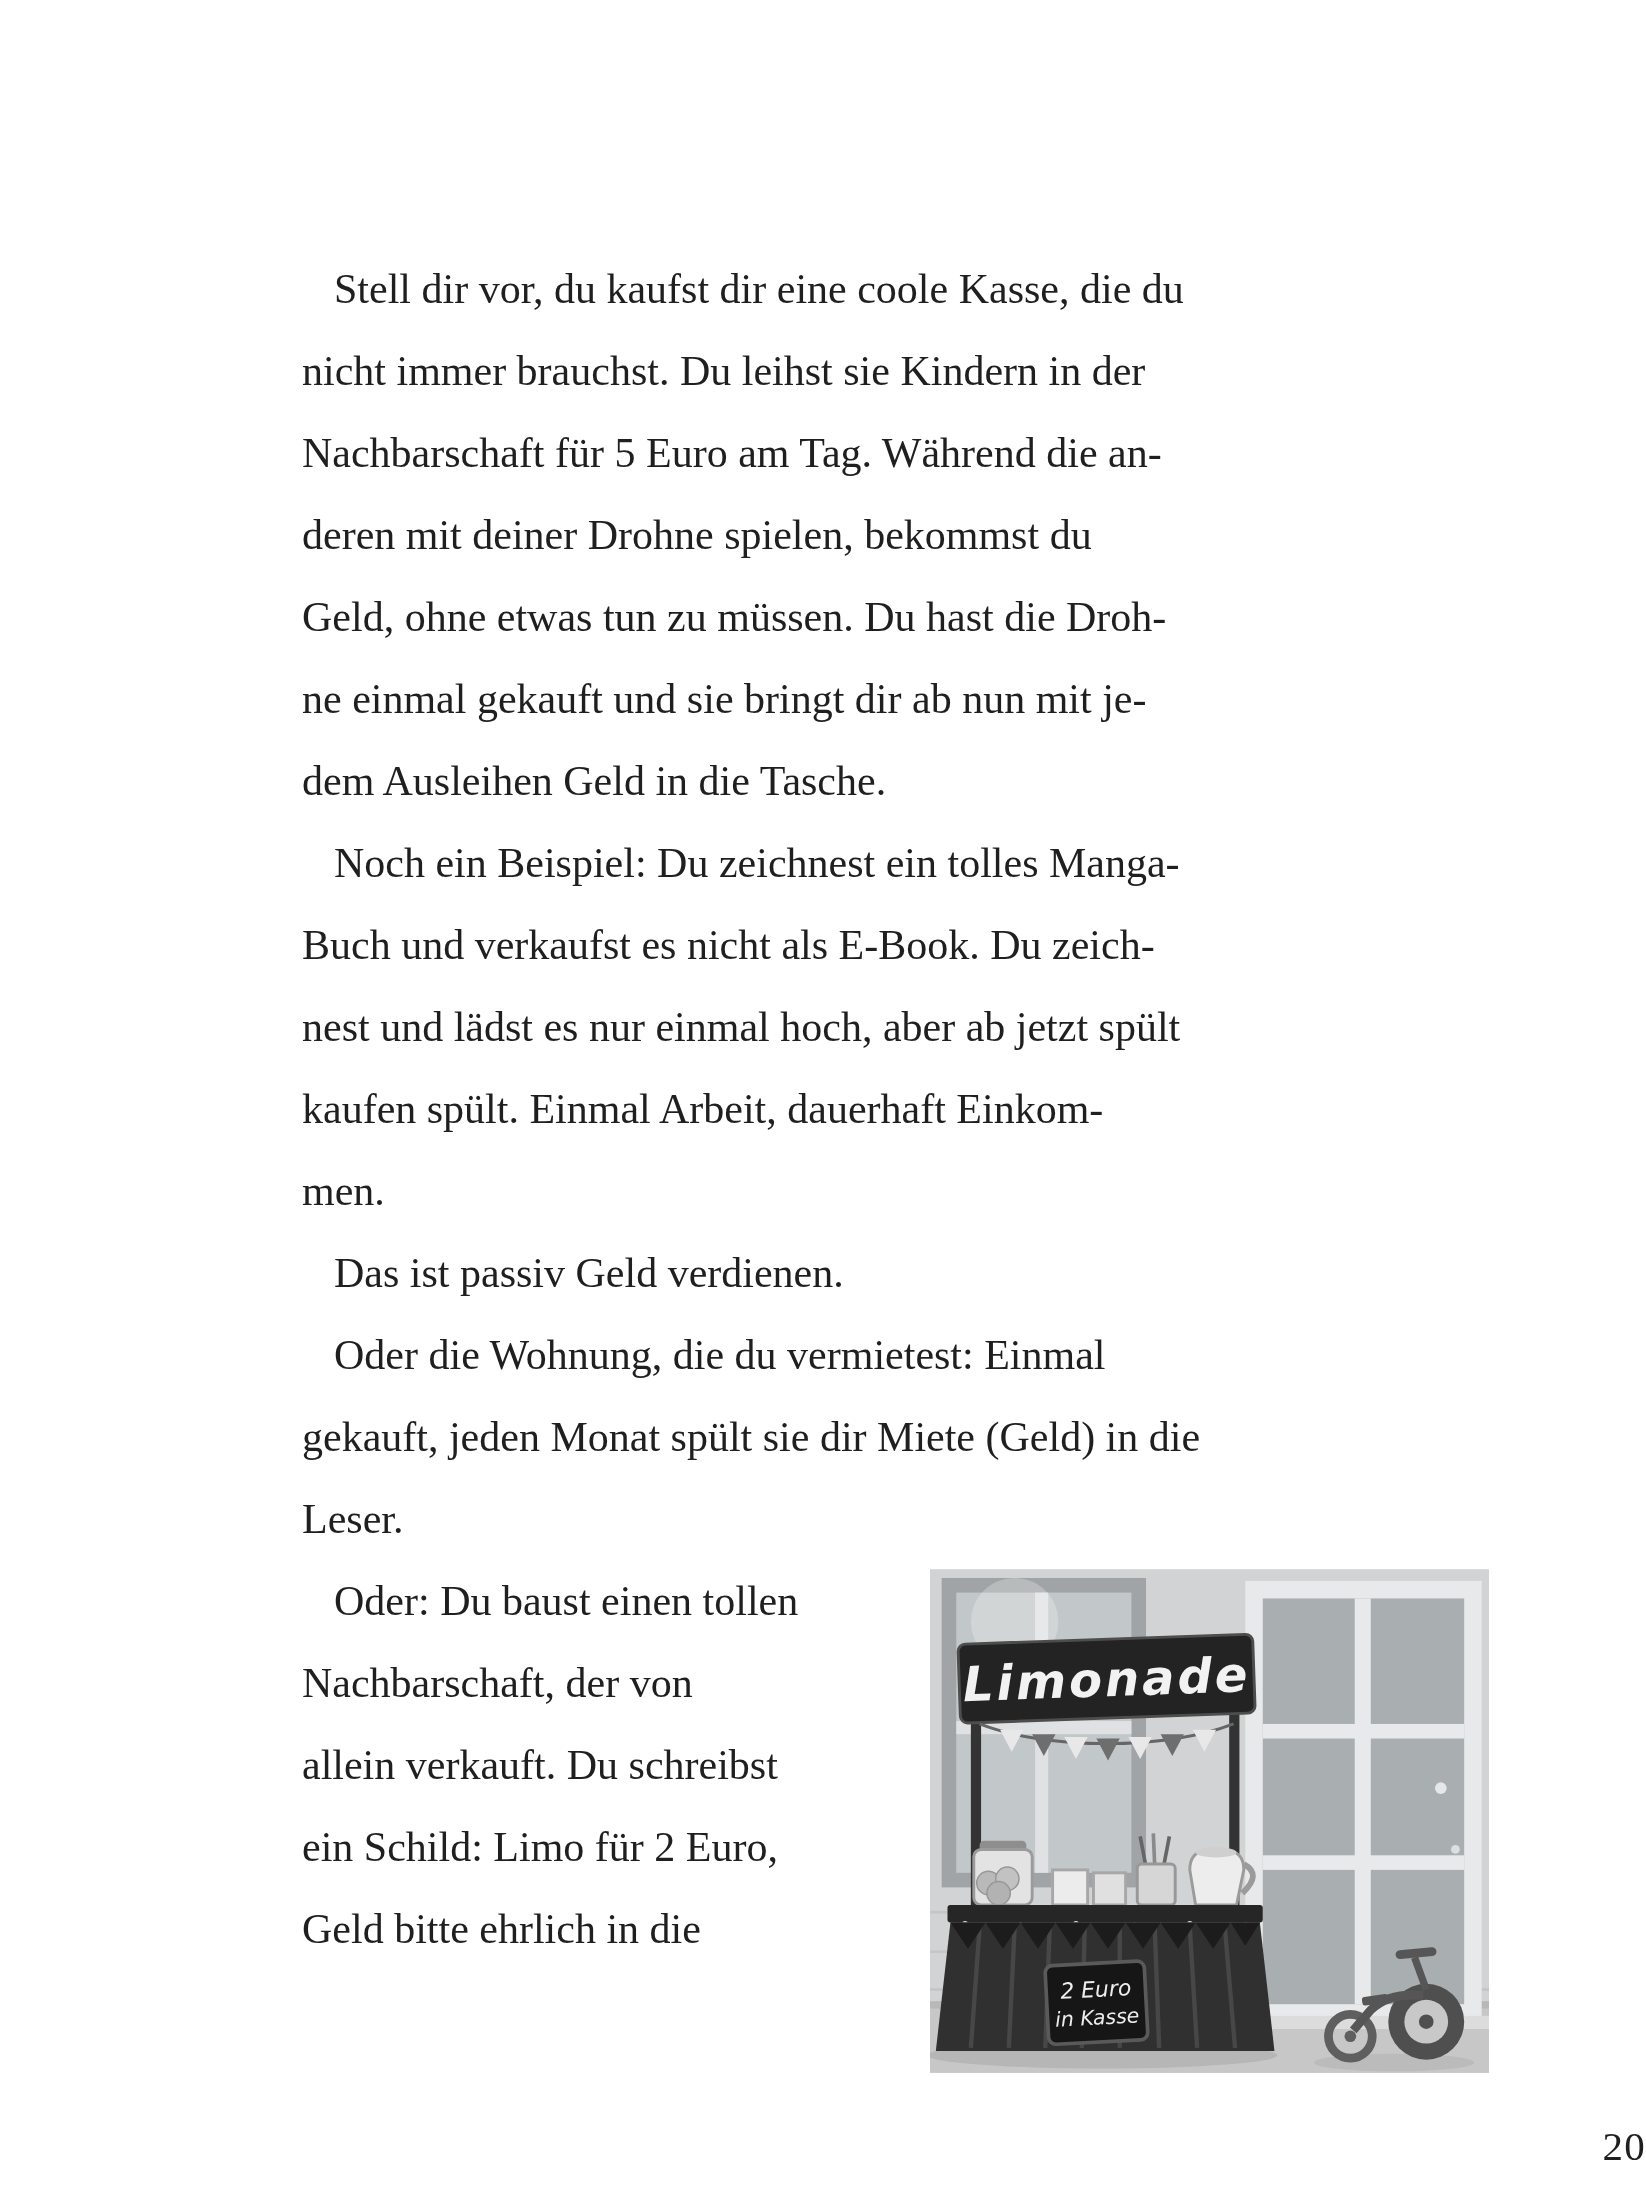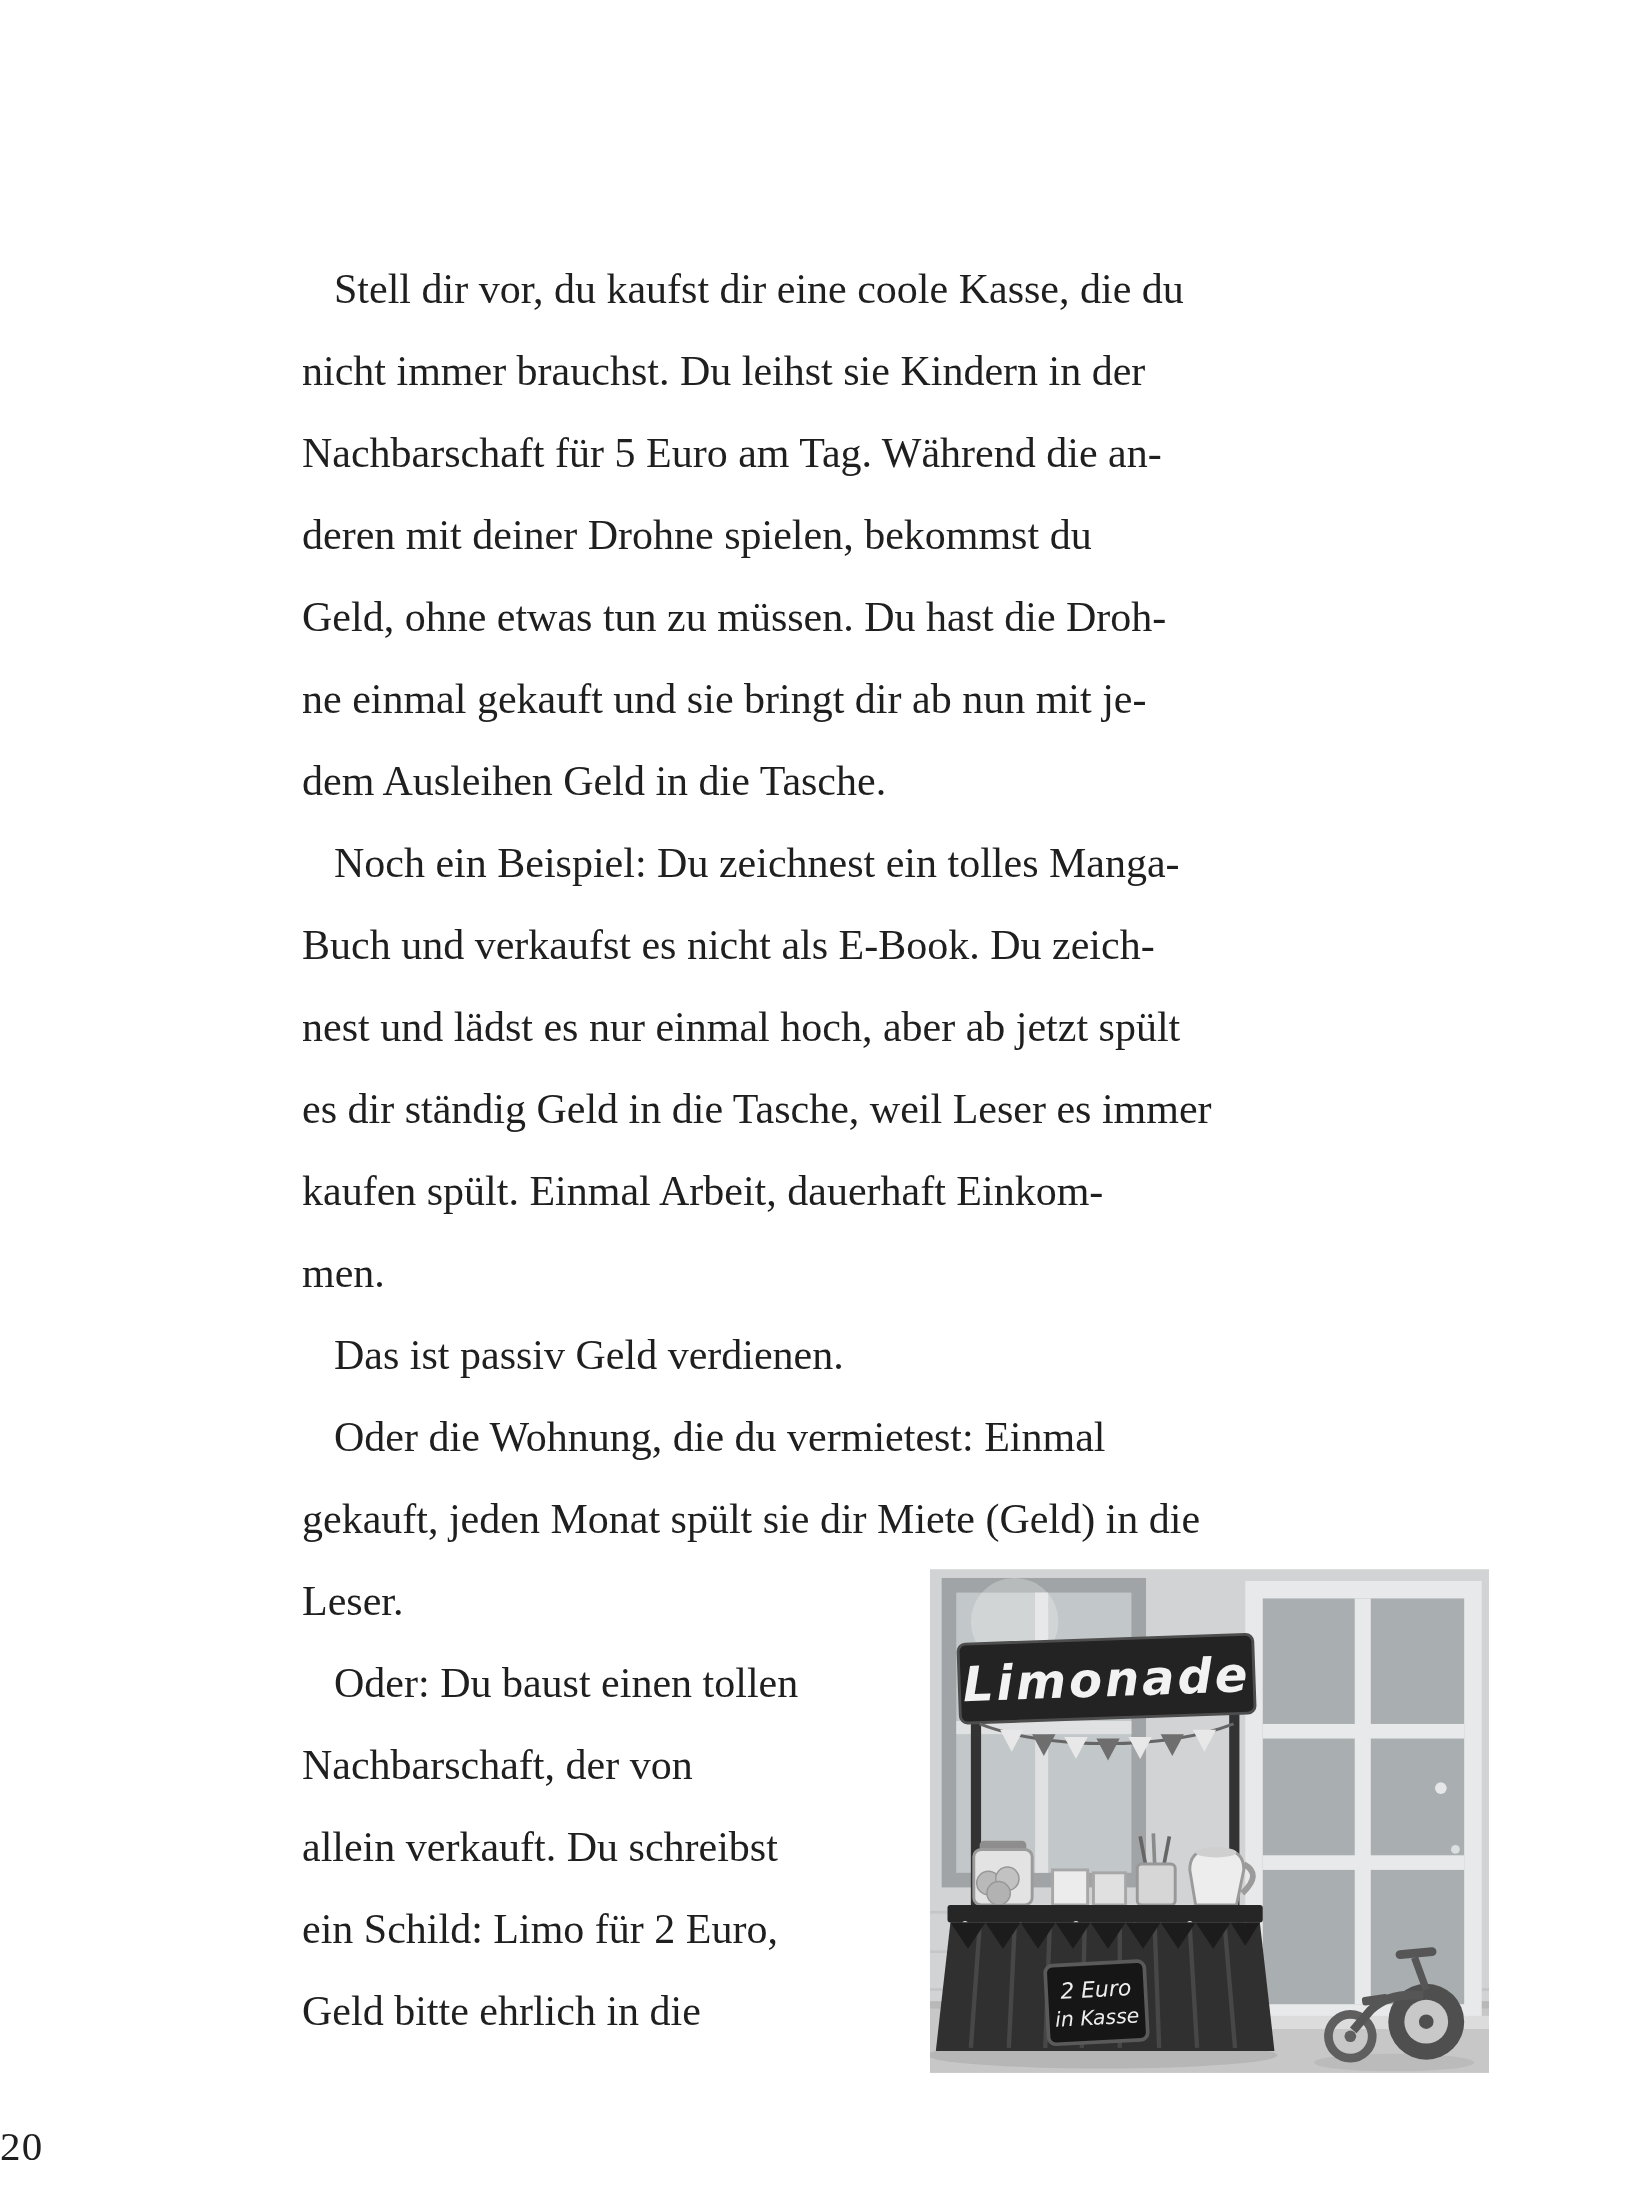--- a/index.html
+++ b/index.html
@@ -45,21 +45,21 @@
   .illustration svg {
     display: block;
     width: 100%;
     height: 100%;
   }
   .page-number {
     position: absolute;
     top: 2122px;
     left: 0;
     width: 100%;
-    text-align: left;
+    text-align: right;
     font-size: 41px;
     line-height: 49px;
     color: #1f1f1f;
     letter-spacing: 1.3px;
   }
 </style>
 </head>
 <body>
 
 <div class="page">
@@ -68,21 +68,20 @@
       <div class="line indent">Stell dir vor, du kaufst dir eine coole Kasse, die du</div>
       <div class="line">nicht immer brauchst. Du leihst sie Kindern in der</div>
       <div class="line">Nachbarschaft für 5 Euro am Tag. Während die an-</div>
       <div class="line">deren mit deiner Drohne spielen, bekommst du</div>
       <div class="line">Geld, ohne etwas tun zu müssen. Du hast die Droh-</div>
       <div class="line">ne einmal gekauft und sie bringt dir ab nun mit je-</div>
       <div class="line">dem Ausleihen Geld in die Tasche.</div>
       <div class="line indent">Noch ein Beispiel: Du zeichnest ein tolles Manga-</div>
       <div class="line">Buch und verkaufst es nicht als E-Book. Du zeich-</div>
       <div class="line">nest und lädst es nur einmal hoch, aber ab jetzt spült</div>
-      <div class="line">es dir ständig Geld in die Tasche, weil Leser es immer</div>
       <div class="line">kaufen spült. Einmal Arbeit, dauerhaft Einkom-</div>
       <div class="line">men.</div>
       <div class="line indent">Das ist passiv Geld verdienen.</div>
       <div class="line indent">Oder die Wohnung, die du vermietest: Einmal</div>
       <div class="line">gekauft, jeden Monat spült sie dir Miete (Geld) in die</div>
       <div class="line">Leser.</div>
       <div class="line indent">Oder: Du baust einen tollen</div>
       <div class="line">Nachbarschaft, der von</div>
       <div class="line">allein verkauft. Du schreibst</div>
       <div class="line">ein Schild: Limo für 2 Euro,</div>

